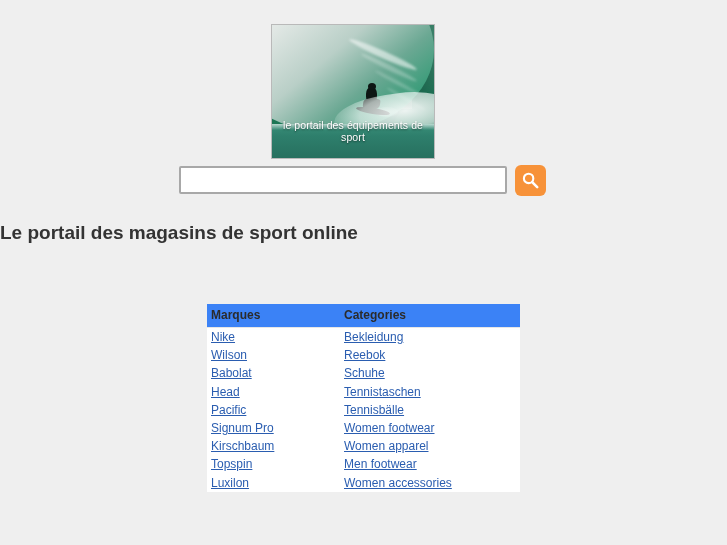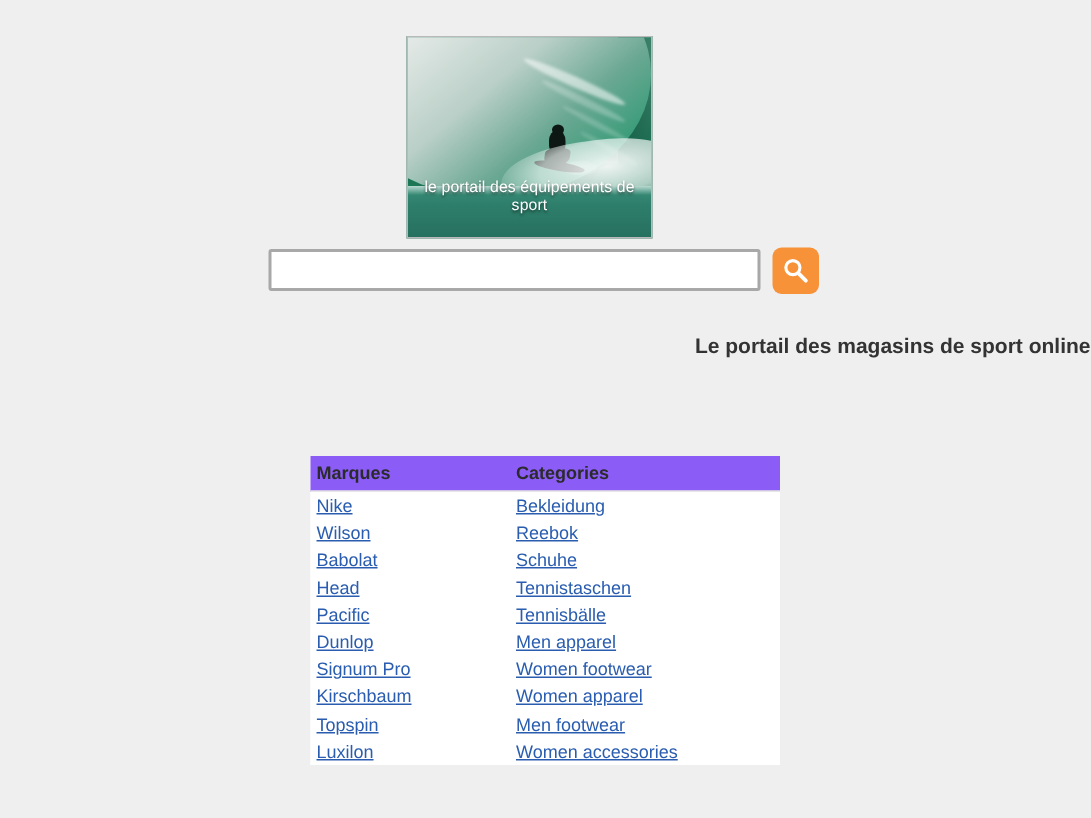--- a/index.html
+++ b/index.html
@@ -202,22 +202,22 @@
     justify-content: center;
   }
   #search-button svg { display: block; }
 
   
   #tagline {
     position: absolute;
     left: 0;
     right: 0;
     top: 222px;
-    text-align: right;
-    font-size: 14px;
+    text-align: left;
+    font-size: 19px;
     font-weight: bold;
     color: #333333;
     font-family: "Liberation Sans", sans-serif;
   }
 
   
   #links-table {
     position: absolute;
     left: 207px;
     top: 304px;
@@ -225,21 +225,21 @@
     border-collapse: collapse;
     background: #ffffff;
     font-size: 12px;
     table-layout: fixed;
   }
   #links-table th {
     text-align: left;
     font-weight: bold;
     font-size: 12px;
     color: #2b2b2b;
-    background: #8b5cf6;
+    background: #3b82f6;
     padding: 4px 4px 5px 4px;
     border-bottom: 1px solid #e6e6e6;
     font-family: "Liberation Sans", sans-serif;
   }
   #links-table td {
     padding: 1px 4px;
     vertical-align: top;
     background: #ffffff;
   }
   #links-table col.c1 { width: 133px; }
@@ -328,24 +328,20 @@
         </tr>
         <tr>
           <td><a href="#">Head</a></td>
           <td><a href="#">Tennistaschen</a></td>
         </tr>
         <tr>
           <td><a href="#">Pacific</a></td>
           <td><a href="#">Tennisbälle</a></td>
         </tr>
         <tr>
-          <td><a href="#">Dunlop</a></td>
-          <td><a href="#">Men apparel</a></td>
-        </tr>
-        <tr>
           <td><a href="#">Signum Pro</a></td>
           <td><a href="#">Women footwear</a></td>
         </tr>
         <tr>
           <td><a href="#">Kirschbaum</a></td>
           <td><a href="#">Women apparel</a></td>
         </tr>
         <tr>
           <td><a href="#">Topspin</a></td>
           <td><a href="#">Men footwear</a></td>

